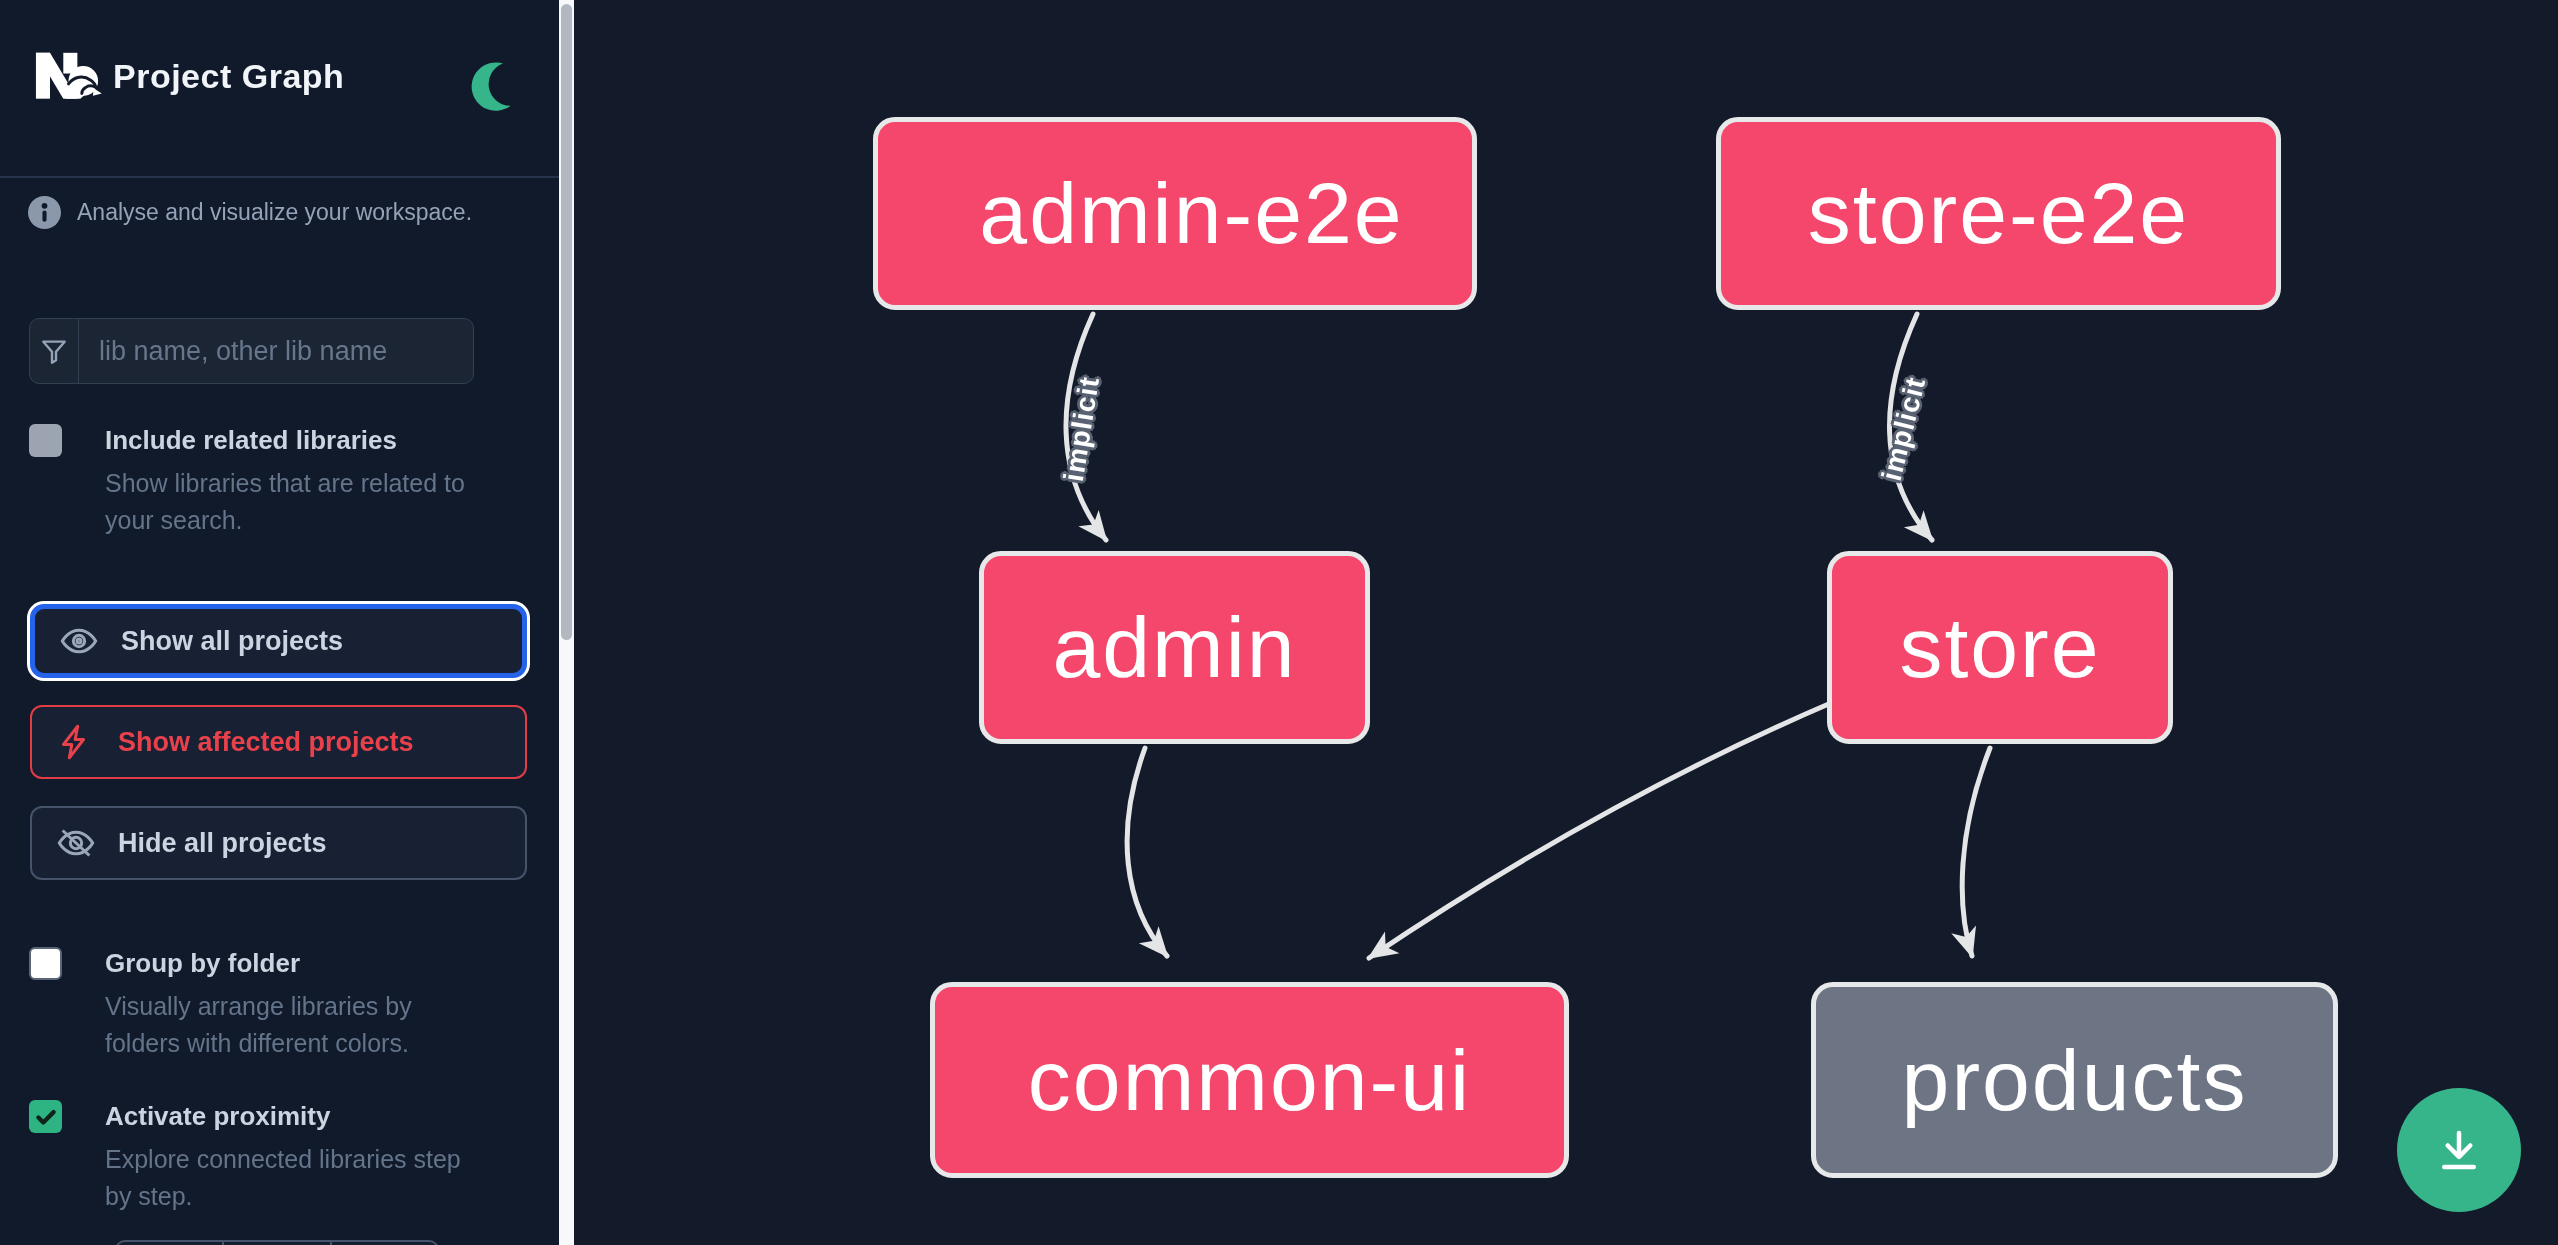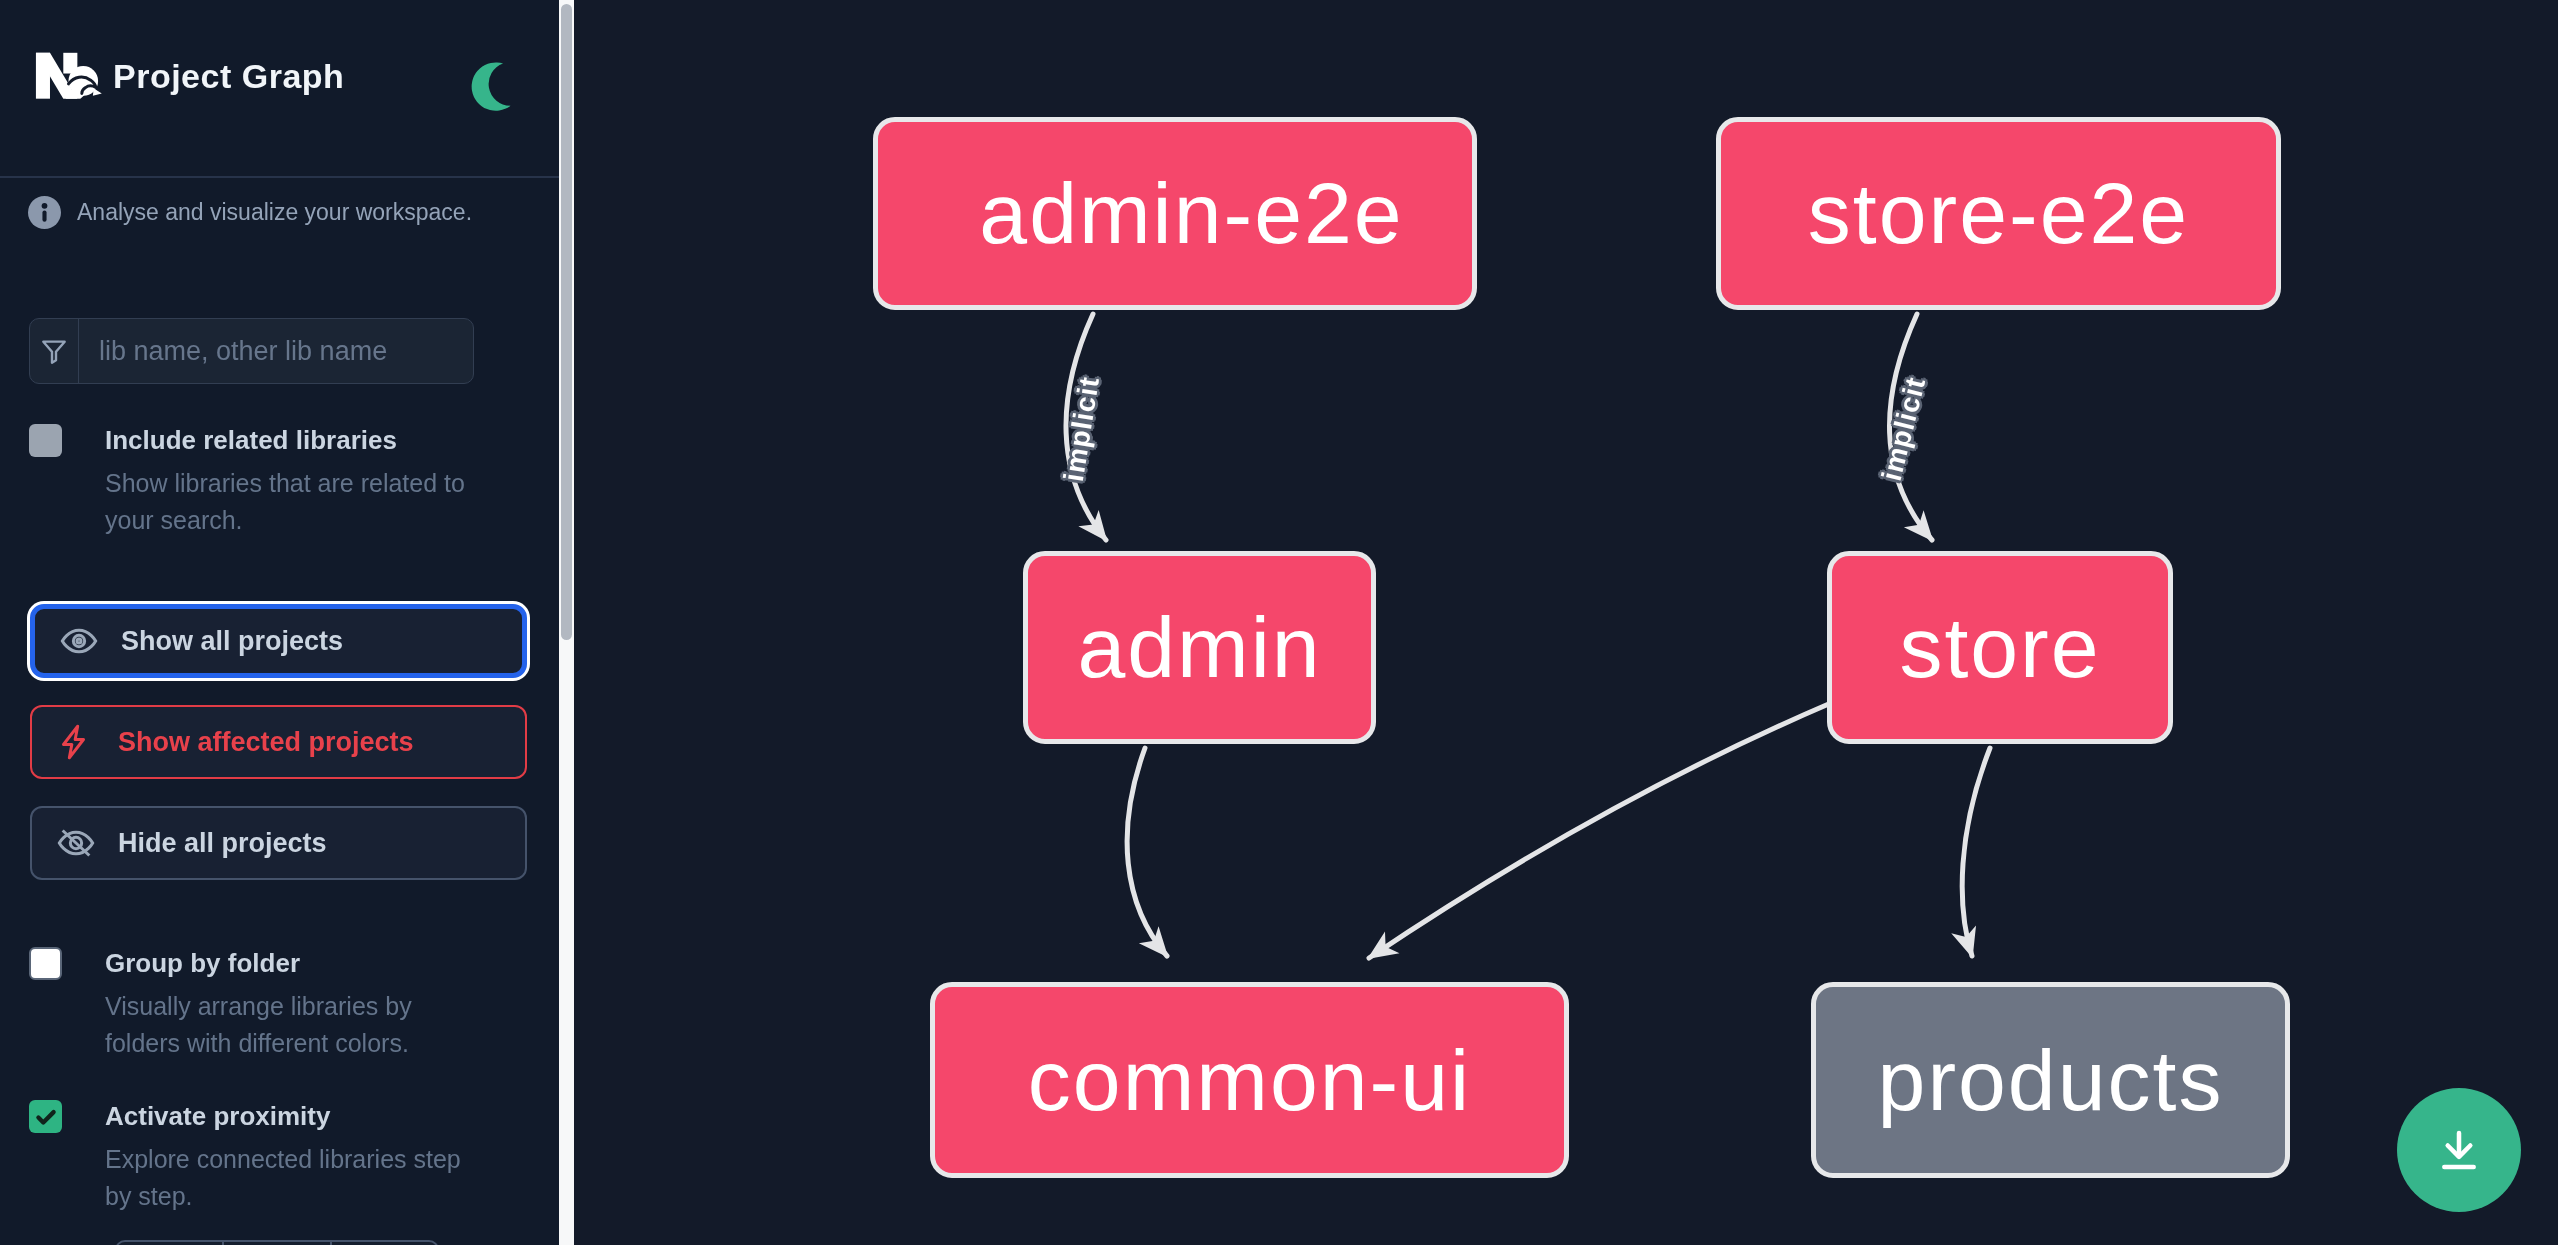--- a/index.html
+++ b/index.html
@@ -222,30 +222,30 @@
 
   <span class="edge-label" style="left:508px;top:429px;">implicit</span>
   <span class="edge-label tilt2" style="left:1330px;top:429px;">implicit</span>
 
   <div class="node node--pink" style="left:299px;top:117px;width:604px;height:193px;padding-left:33px;">
     <span>admin-e2e</span>
   </div>
   <div class="node node--pink" style="left:1142px;top:117px;width:565px;height:193px;">
     <span>store-e2e</span>
   </div>
-  <div class="node node--pink" style="left:405px;top:551px;width:353px;height:193px;margin-left:44px;">
+  <div class="node node--pink" style="left:405px;top:551px;width:391px;height:193px;">
     <span>admin</span>
   </div>
   <div class="node node--pink" style="left:1253px;top:551px;width:346px;height:193px;">
     <span>store</span>
   </div>
   <div class="node node--pink" style="left:356px;top:982px;width:639px;height:196px;">
     <span>common-ui</span>
   </div>
-  <div class="node node--gray" style="left:1237px;top:982px;width:479px;height:196px;">
+  <div class="node node--gray" style="left:1237px;top:982px;width:527px;height:196px;">
     <span>products</span>
   </div>
 
   <button class="download-btn">
     <svg viewBox="0 0 46 46" width="52" height="52" fill="none" stroke="#ffffff" stroke-width="4" stroke-linecap="round" stroke-linejoin="round">
       <path d="M23 8v20"></path>
       <path d="M13 19l10 10 10-10"></path>
       <path d="M10 38h26"></path>
     </svg>
   </button>

